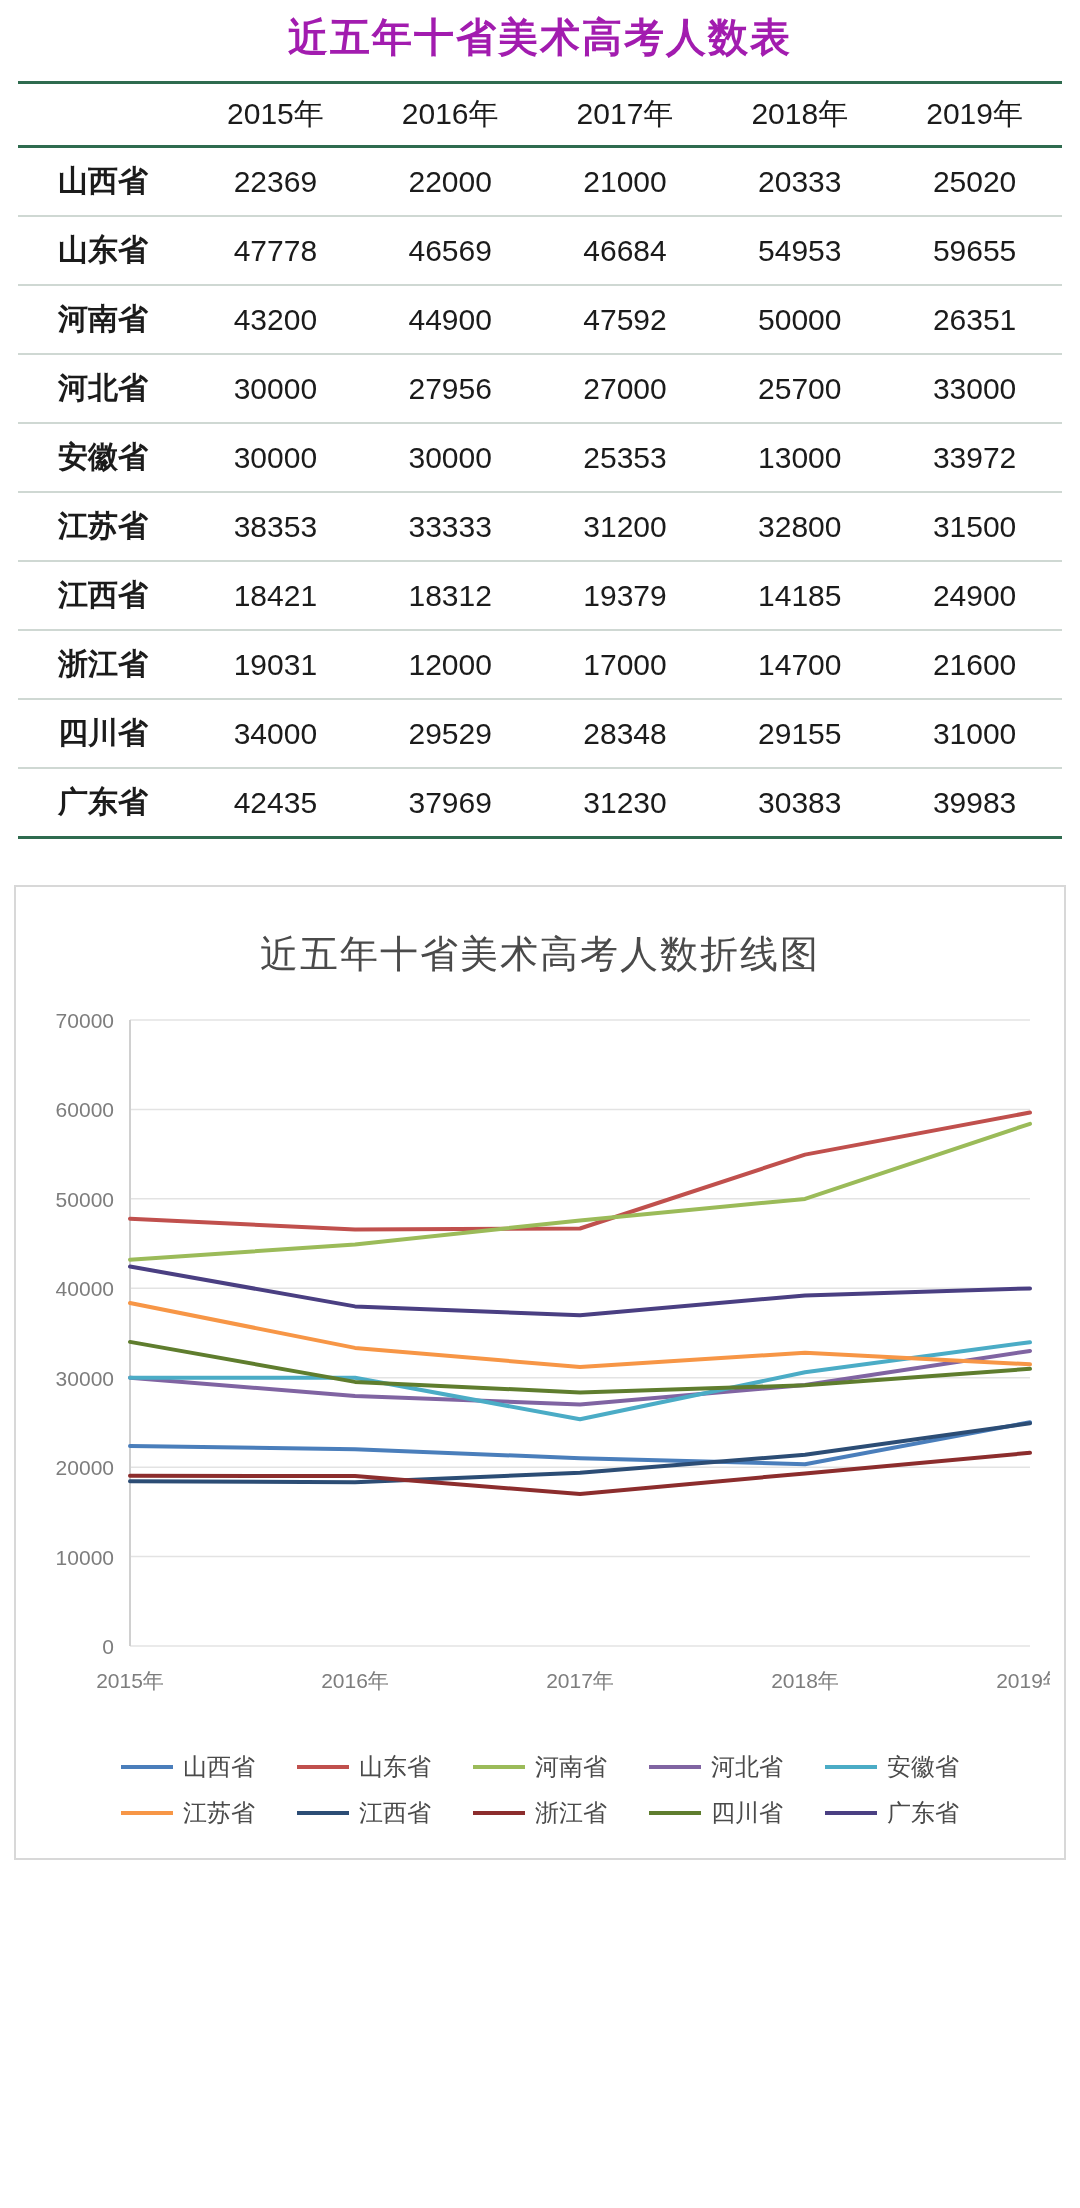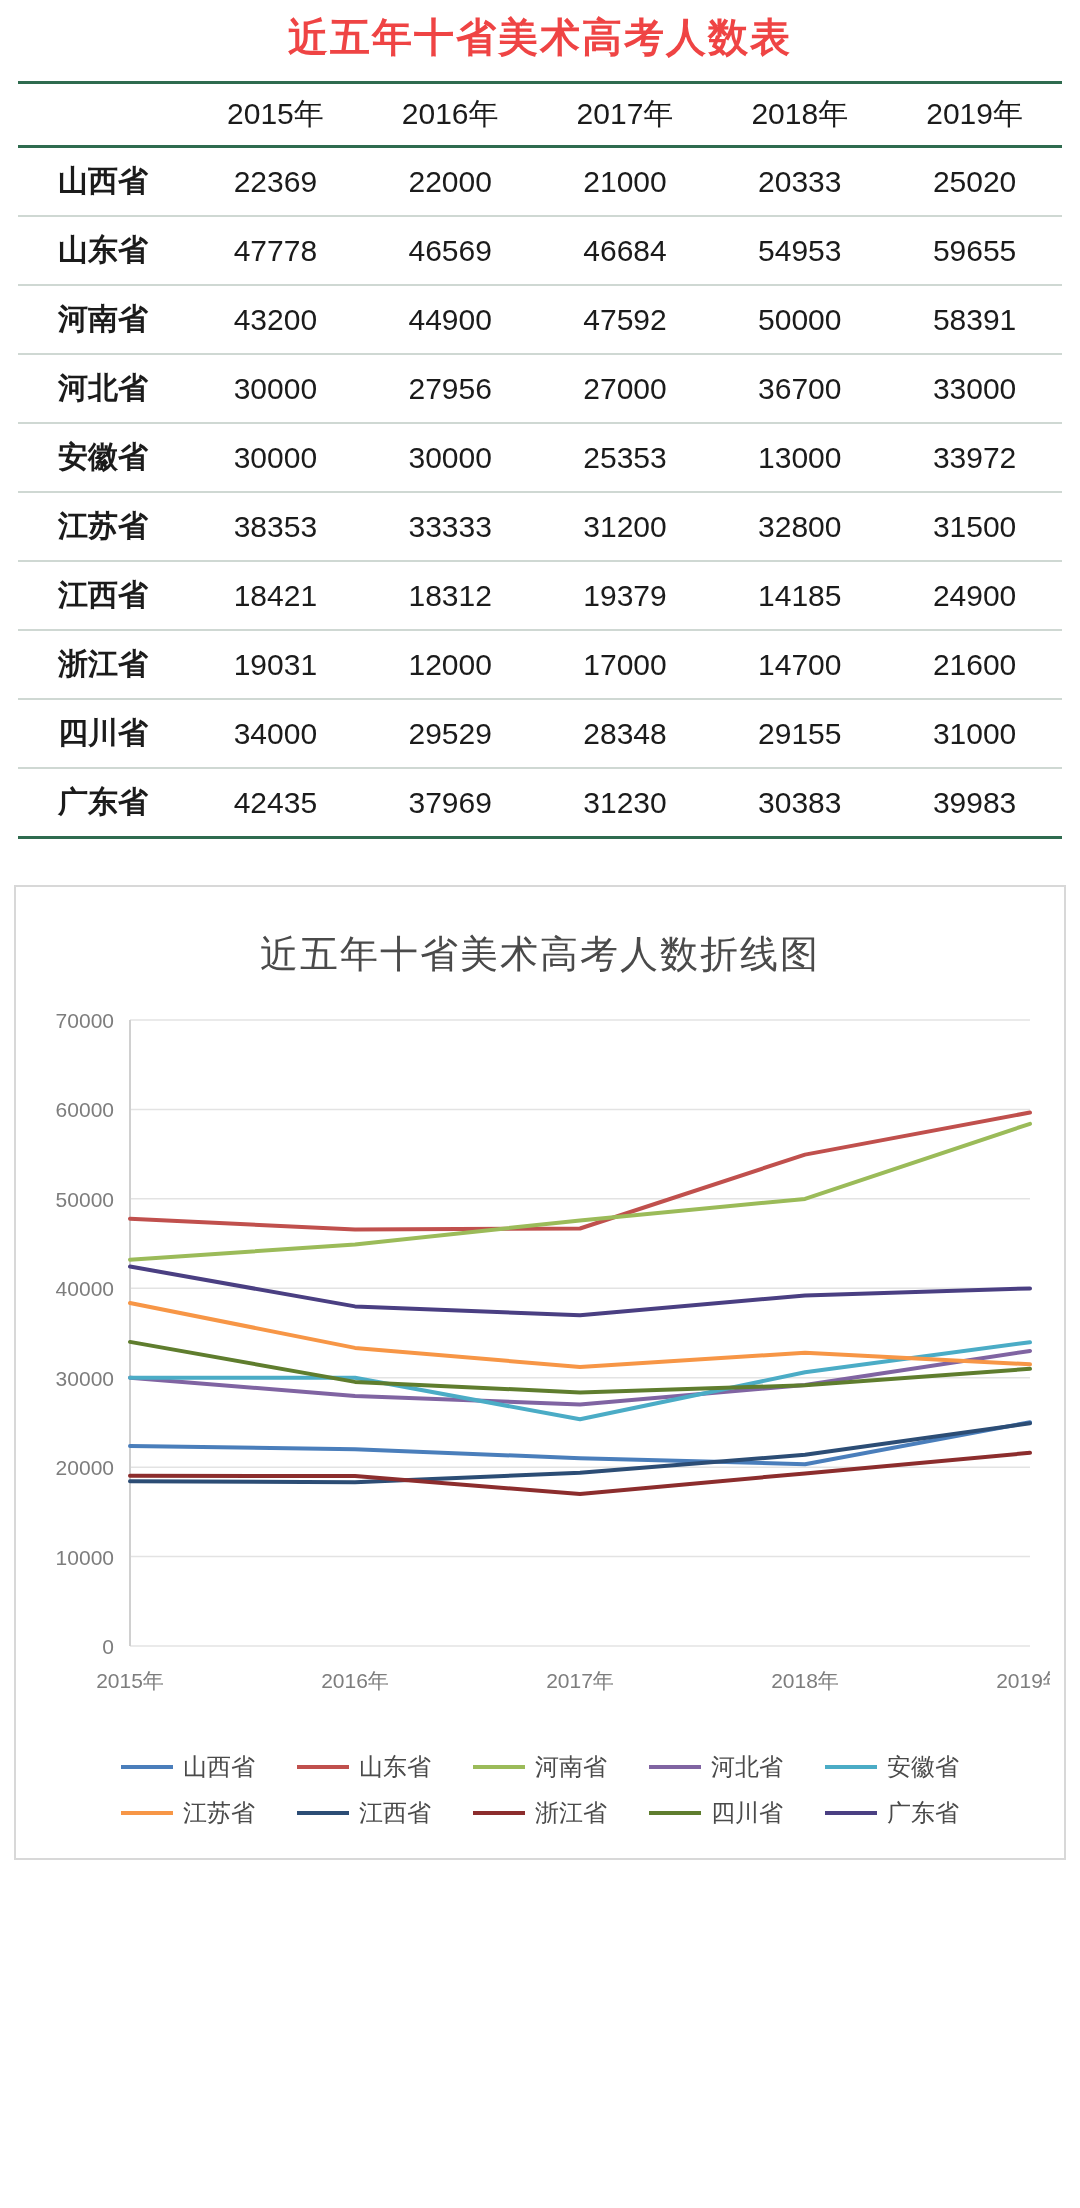--- a/index.html
+++ b/index.html
@@ -18,21 +18,21 @@
   }
 
   
   .table-wrap {
     padding: 0 18px;
   }
   .tbl-title {
     text-align: center;
     font-size: 40px;
     font-weight: bold;
-    color: #ef4444;
+    color: #a21caf;
     letter-spacing: 2px;
     padding: 10px 0 16px 0;
   }
   table.data {
     width: 100%;
     border-collapse: collapse;
     table-layout: fixed;
   }
   table.data th, table.data td {
     text-align: center;
@@ -156,28 +156,28 @@
           <td>46684</td>
           <td>54953</td>
           <td>59655</td>
         </tr>
         <tr>
           <td class="rowhead">河南省</td>
           <td>43200</td>
           <td>44900</td>
           <td>47592</td>
           <td>50000</td>
-          <td>58391</td>
+          <td>26351</td>
         </tr>
         <tr>
           <td class="rowhead">河北省</td>
           <td>30000</td>
           <td>27956</td>
           <td>27000</td>
-          <td>36700</td>
+          <td>25700</td>
           <td>33000</td>
         </tr>
         <tr>
           <td class="rowhead">安徽省</td>
           <td>30000</td>
           <td>30000</td>
           <td>25353</td>
           <td>13000</td>
           <td>33972</td>
         </tr>

